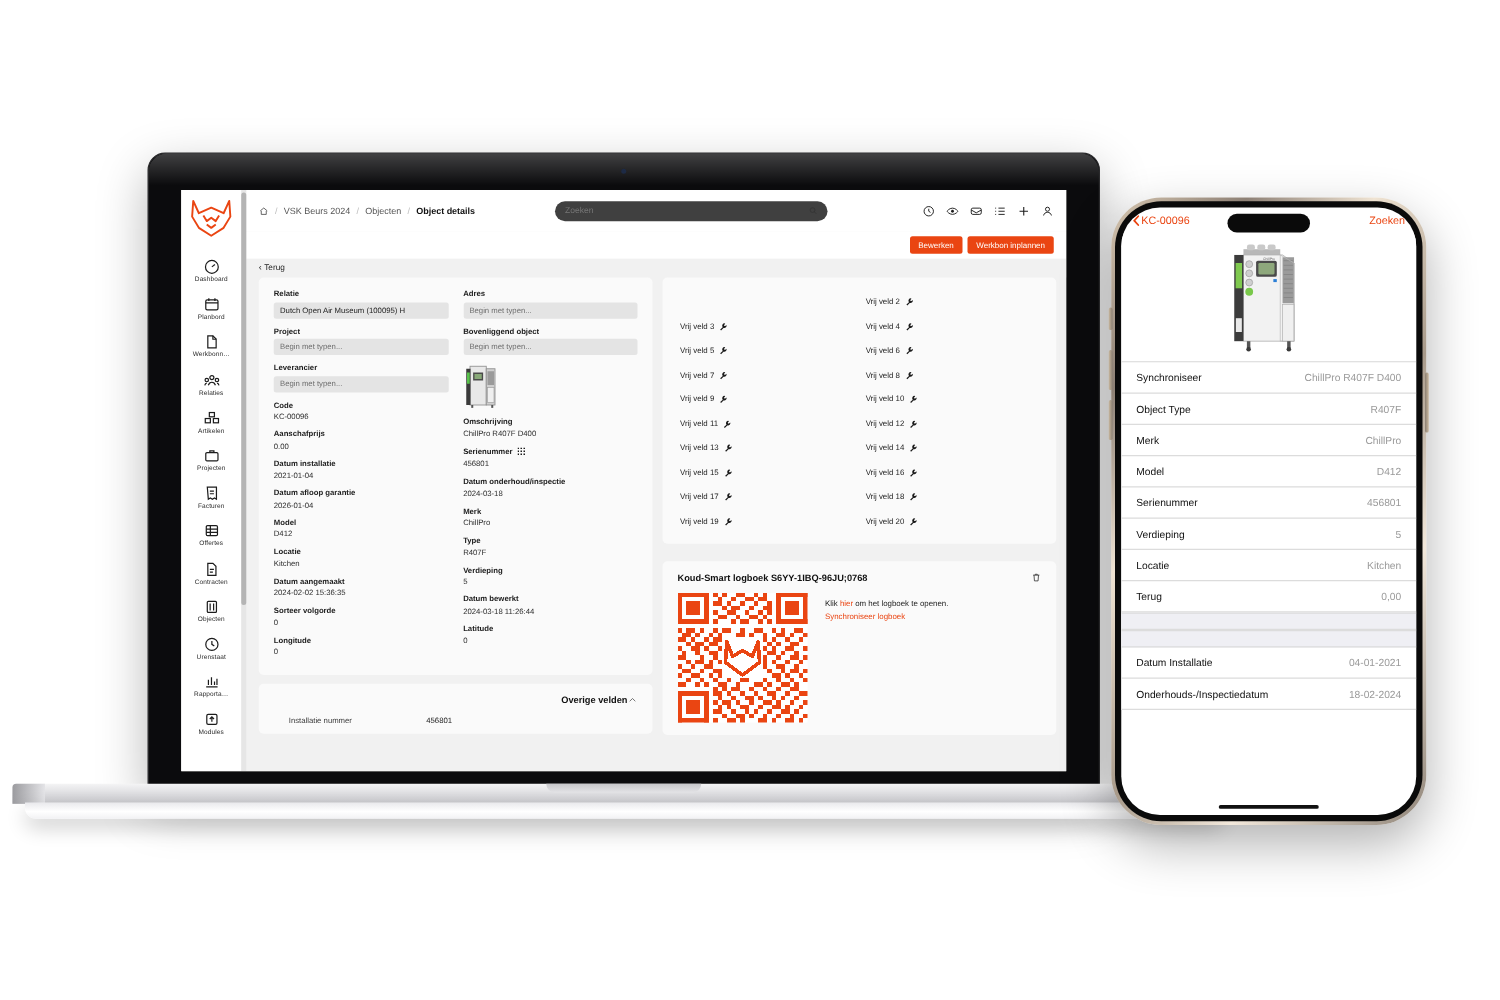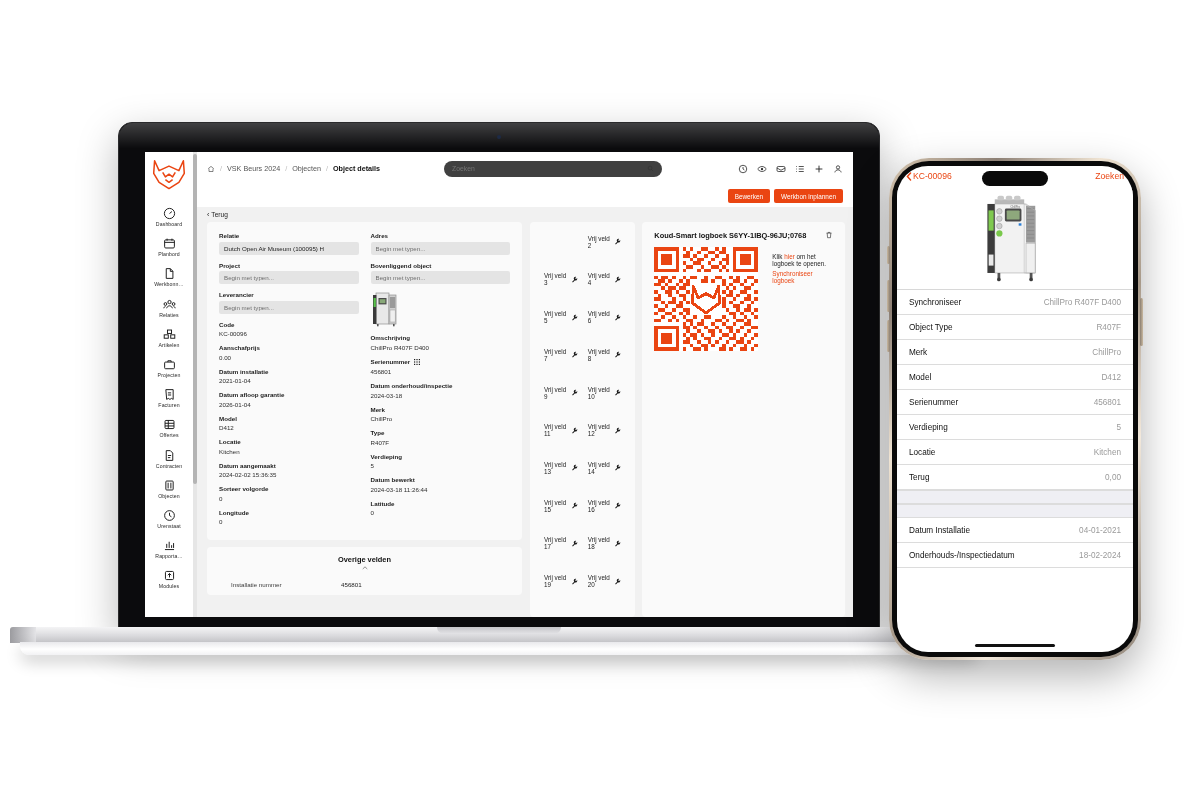--- a/index.html
+++ b/index.html
@@ -78,36 +78,36 @@
     padding:3.5px 7px; cursor:pointer; font-family:inherit; white-space:nowrap; }
 
   .subbar { height:15px; display:flex; align-items:center; padding:0 10px;
     background:#f1f1f1; }
   .backlink { font-size:6.6px; color:#1c1c1c; display:flex; align-items:center; gap:2px;
     cursor:pointer; }
   .backlink .chev { font-size:7px; }
 
   .content { flex:1; display:flex; gap:8px; padding:0 8px 0 10px; min-height:0; }
   .col-left { width:315px; flex:0 0 315px; display:flex; flex-direction:column; gap:7px; }
-  .col-right { flex:1; display:flex; flex-direction:row; gap:7px; min-width:0; }
+  .col-right { flex:1; display:flex; flex-direction:column; gap:14px; min-width:0; }
 
   .card { background:#fafafa; border-radius:4px; }
   .card-main { padding:10px 12px 8px; display:flex; gap:12px; }
   .fcol { flex:1; min-width:0; }
 
   .flabel { font-size:6.2px; font-weight:bold; color:#1c1c1c; margin-bottom:2.5px; }
   .fvalue { font-size:6.2px; color:#2e2e2e; margin-bottom:7px; }
   .finput { height:13px; background:#e4e4e4; border-radius:2px; display:flex;
     align-items:center; padding:0 5px; margin-bottom:7px; }
   .finput span { font-size:6.2px; color:#6e6e6e; white-space:nowrap; overflow:hidden; }
   .finput.filled span { color:#1c1c1c; }
   .thumb { width:28px; height:36px; margin:3px 0 7px; }
 
   .acc { background:#fafafa; border-radius:4px; padding:8px 12px 7px; }
-  .acc-head { display:flex; align-items:center; justify-content:flex-end;flex-direction:column; }
+  .acc-head { display:flex; align-items:center; justify-content:flex-end; }
   .acc-title { font-size:7.4px; font-weight:bold; color:#111; }
   .acc-chev svg{ width:8px; height:8px; display:block; }
   .acc-row { display:flex; margin-top:9px; padding-left:12px; }
   .acc-row .k { font-size:6.2px; color:#3a3a3a; width:110px; }
   .acc-row .v { font-size:6.2px; color:#1c1c1c; }
 
   .vv-card { padding:10px 14px 8px; display:grid; grid-template-columns:1fr 1fr;
     column-gap:10px; row-gap:0; }
   .vv { display:flex; align-items:center; gap:4px; height:19.5px; }
   .vv span { font-size:6.3px; color:#1c1c1c; }

